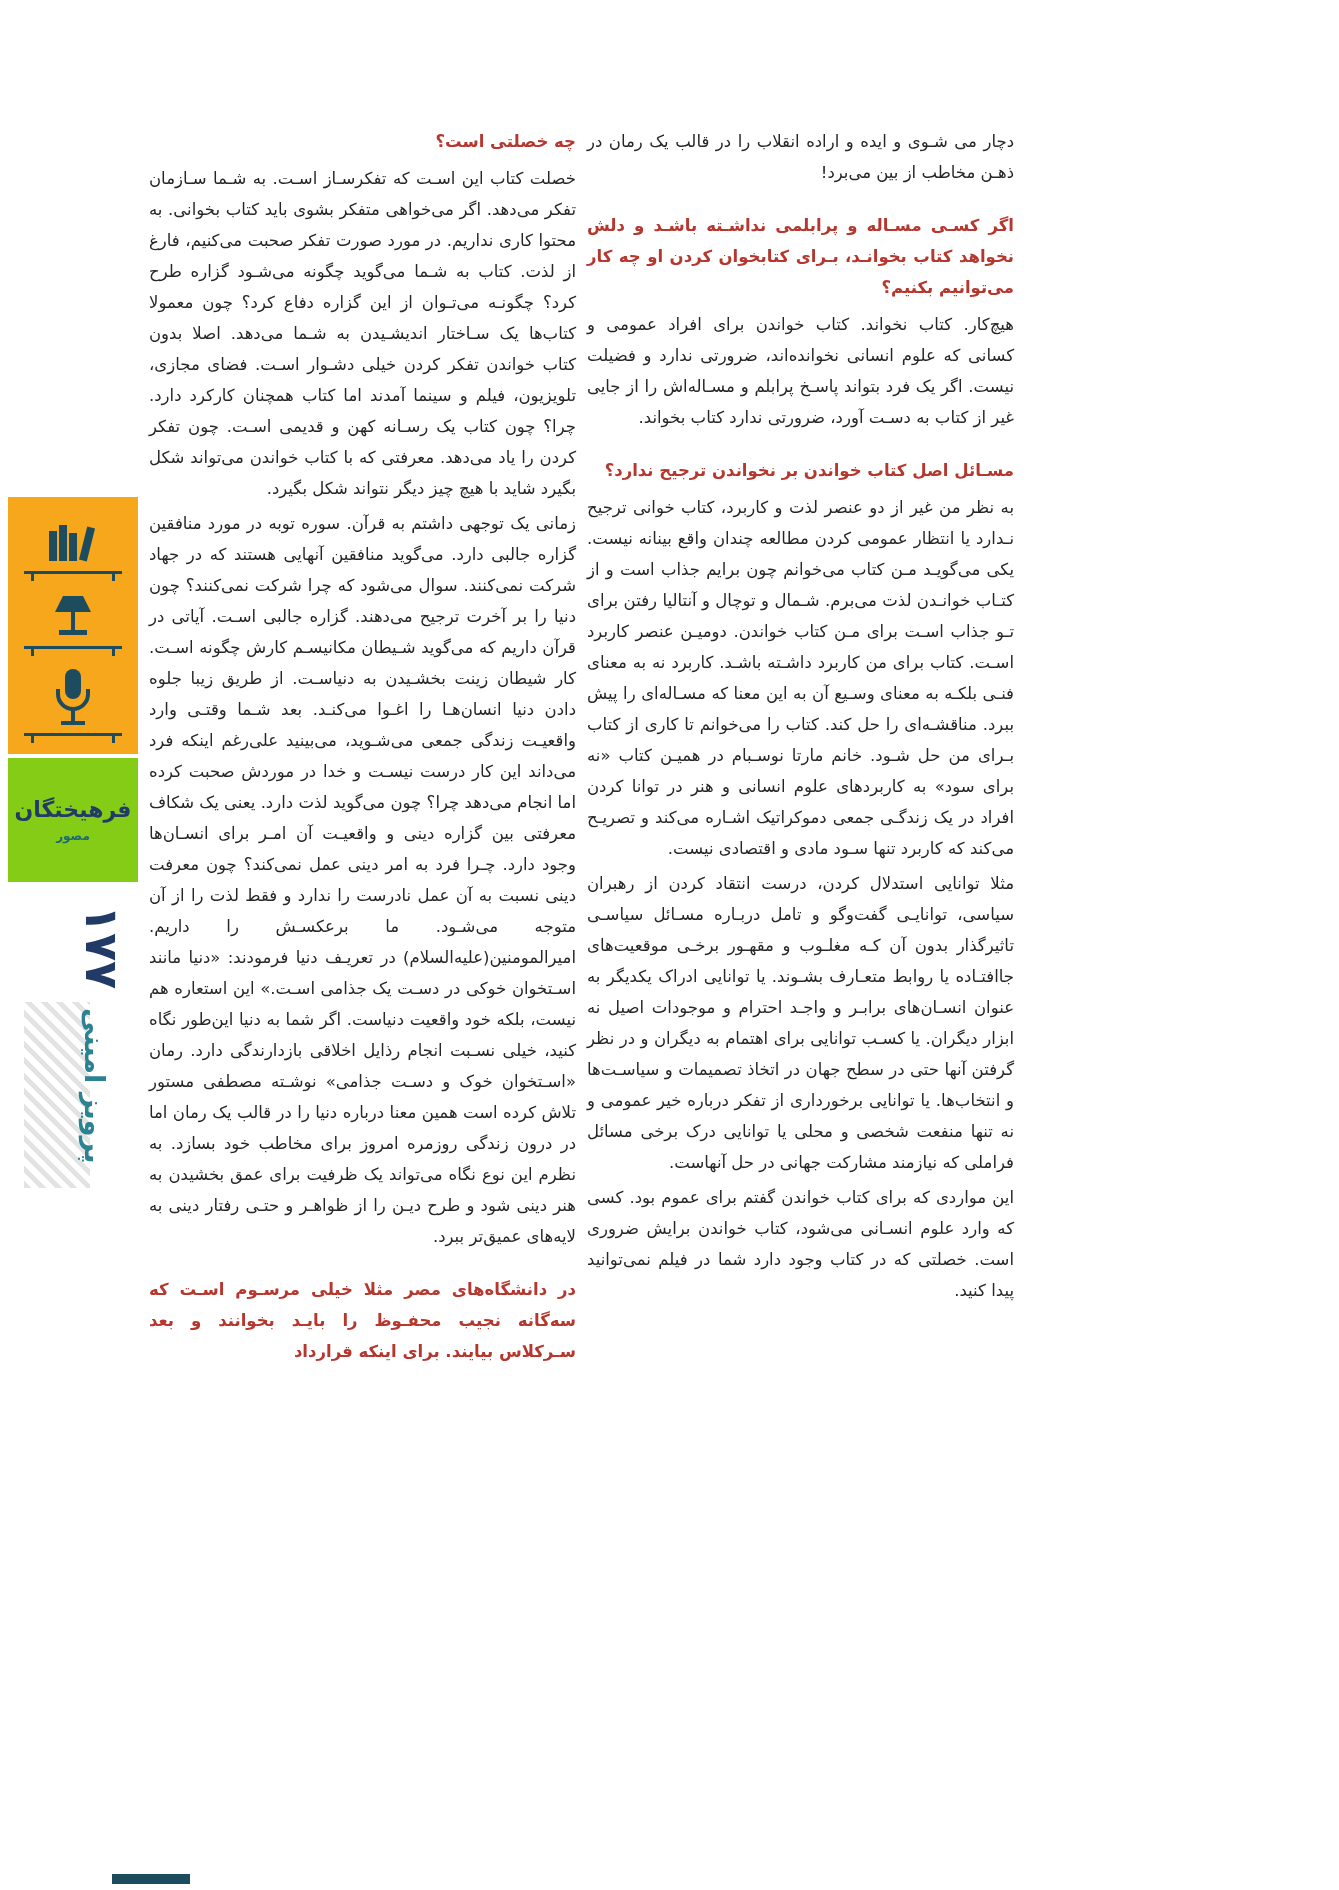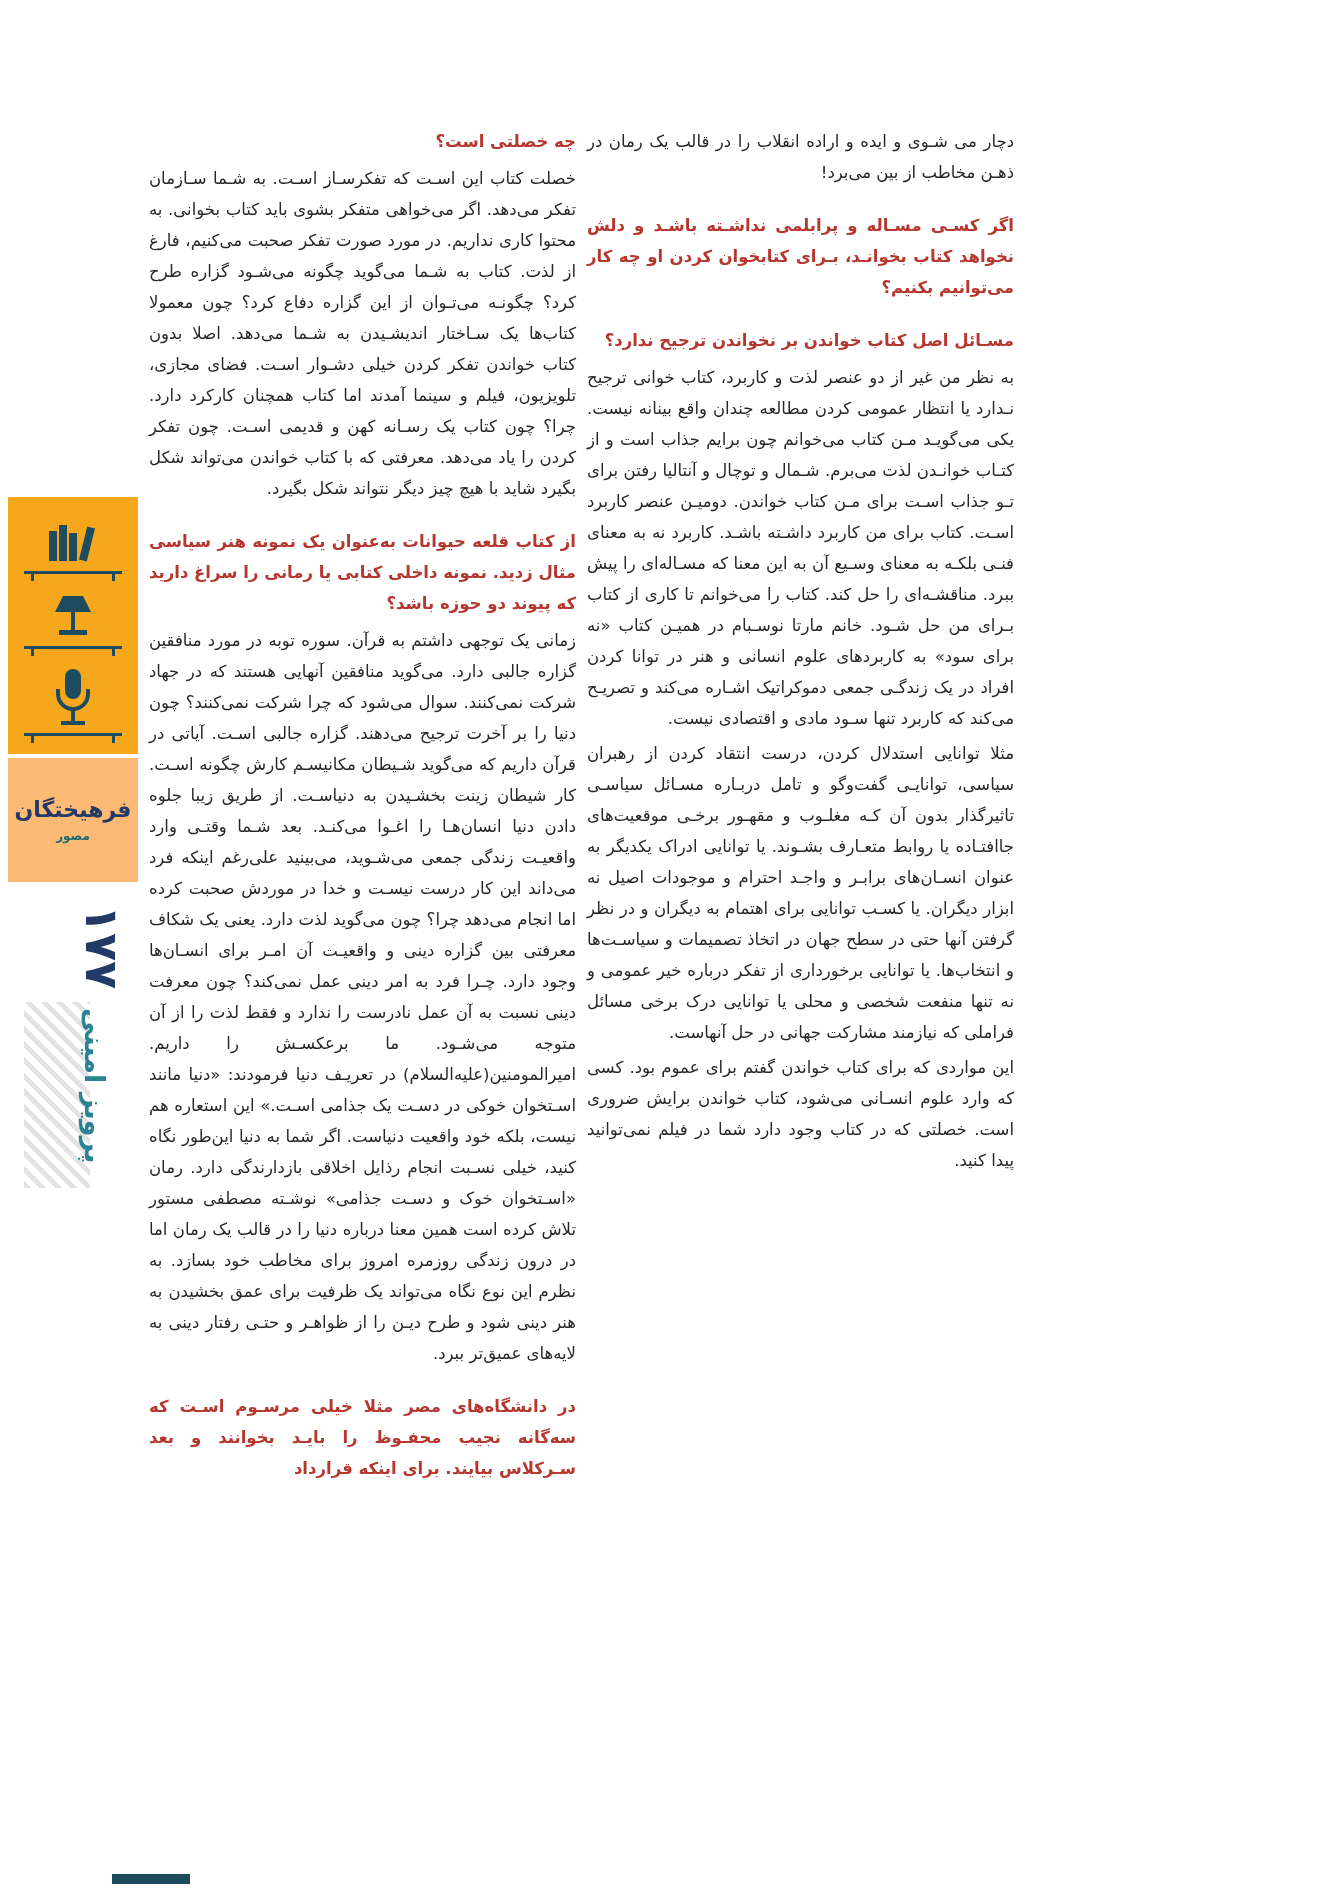--- a/index.html
+++ b/index.html
@@ -20,21 +20,21 @@
   .icon-cell svg { display:block; }
 
   .shelf { position:relative; margin:2px auto 12px auto; width:98px; height:3px; background:#1d4c5f; }
   .shelf::before, .shelf::after {
     content:""; position:absolute; top:3px; width:3px; height:7px; background:#1d4c5f;
   }
   .shelf::before { left:7px; }
   .shelf::after { right:7px; }
 
   .tile-logo {
-    background:#fdba74; margin-top:4px; height:124px;
+    background:#84cc16; margin-top:4px; height:124px;
     display:flex; flex-direction:column; align-items:center; justify-content:center; gap:7px;
     direction:rtl;
   }
   .logo { color:#223a66; font-size:22px; font-weight:bold; letter-spacing:0.5px; }
   .logo-sub { color:#1d6a75; font-size:12px; font-weight:bold; letter-spacing:3px;text-align:center; }
 
   .page-num {
     position:absolute; left:56px; top:896px; width:92px; height:102px;
     display:flex; align-items:center; justify-content:center;
     transform:rotate(90deg);
@@ -118,26 +118,26 @@
 
   <div class="stripes"></div>
 
   <div class="author">پرویز امینی</div>
 
   <div class="corner-bar"></div>
 
   <section class="article-col col-right">
       <p class="a">دچار می شـوی و ایده و اراده انقلاب را در قالب یک رمان در ذهـن مخاطب از بین می‌برد!</p>
       <p class="q">اگر کسـی مسـاله و پرابلمی نداشـته باشـد و دلش نخواهد کتاب بخوانـد، بـرای کتابخوان کردن او چه کار می‌توانیم بکنیم؟</p>
+      <p class="a">هیچ‌کار. کتاب نخواند. کتاب خواندن برای افراد عمومی و کسانی که علوم انسانی نخوانده‌اند، ضرورتی ندارد و فضیلت نیست. اگر یک فرد بتواند پاسـخ پرابلم و مسـاله‌اش را از جایی غیر از کتاب به دسـت آورد، ضرورتی ندارد کتاب بخواند.</p>
       <p class="q">مسـائل اصل کتاب خواندن بر نخواندن ترجیح ندارد؟</p>
       <p class="a">به نظر من غیر از دو عنصر لذت و کاربرد، کتاب خوانی ترجیح نـدارد یا انتظار عمومی کردن مطالعه چندان واقع بینانه نیست. یکی می‌گویـد مـن کتاب می‌خوانم چون برایم جذاب است و از کتـاب خوانـدن لذت می‌برم. شـمال و توچال و آنتالیا رفتن برای تـو جذاب اسـت برای مـن کتاب خواندن. دومیـن عنصر کاربرد اسـت. کتاب برای من کاربرد داشـته باشـد. کاربرد نه به معنای فنـی بلکـه به معنای وسـیع آن به این معنا که مسـاله‌ای را پیش ببرد. مناقشـه‌ای را حل کند. کتاب را می‌خوانم تا کاری از کتاب بـرای من حل شـود. خانم مارتا نوسـبام در همیـن کتاب «نه برای سود» به کاربردهای علوم انسانی و هنر در توانا کردن افراد در یک زندگـی جمعی دموکراتیک اشـاره می‌کند و تصریـح می‌کند که کاربرد تنها سـود مادی و اقتصادی نیست.</p>
       <p class="a">مثلا توانایی استدلال کردن، درست انتقاد کردن از رهبران سیاسی، توانایـی گفت‌وگو و تامل دربـاره مسـائل سیاسـی تاثیرگذار بدون آن کـه مغلـوب و مقهـور برخـی موقعیت‌های جاافتـاده یا روابط متعـارف بشـوند. یا توانایی ادراک یکدیگر به عنوان انسـان‌های برابـر و واجـد احترام و موجودات اصیل نه ابزار دیگران. یا کسـب توانایی برای اهتمام به دیگران و در نظر گرفتن آنها حتی در سطح جهان در اتخاذ تصمیمات و سیاسـت‌ها و انتخاب‌ها. یا توانایی برخورداری از تفکر درباره خیر عمومی و نه تنها منفعت شخصی و محلی یا توانایی درک برخی مسائل فراملی که نیازمند مشارکت جهانی در حل آنهاست.</p>
       <p class="a">این مواردی که برای کتاب خواندن گفتم برای عموم بود. کسی که وارد علوم انسـانی می‌شود، کتاب خواندن برایش ضروری است. خصلتی که در کتاب وجود دارد شما در فیلم نمی‌توانید پیدا کنید.</p>
     </section>
   <section class="article-col col-left">
       <p class="q">چه خصلتی است؟</p>
       <p class="a">خصلت کتاب این اسـت که تفکرسـاز اسـت. به شـما سـازمان تفکر می‌دهد. اگر می‌خواهی متفکر بشوی باید کتاب بخوانی. به محتوا کاری نداریم. در مورد صورت تفکر صحبت می‌کنیم، فارغ از لذت. کتاب به شـما می‌گوید چگونه می‌شـود گزاره طرح کرد؟ چگونـه می‌تـوان از این گزاره دفاع کرد؟ چون معمولا کتاب‌ها یک سـاختار اندیشـیدن به شـما می‌دهد. اصلا بدون کتاب خواندن تفکر کردن خیلی دشـوار اسـت. فضای مجازی، تلویزیون، فیلم و سینما آمدند اما کتاب همچنان کارکرد دارد. چرا؟ چون کتاب یک رسـانه کهن و قدیمی اسـت. چون تفکر کردن را یاد می‌دهد. معرفتی که با کتاب خواندن می‌تواند شکل بگیرد شاید با هیچ چیز دیگر نتواند شکل بگیرد.</p>
-      <p class="q">از کتاب قلعه حیوانات به‌عنوان یک نمونه هنر سیاسی مثال زدید. نمونه داخلی کتابی یا رمانی را سراغ دارید که پیوند دو حوزه باشد؟</p>
       <p class="a">زمانی یک توجهی داشتم به قرآن. سوره توبه در مورد منافقین گزاره جالبی دارد. می‌گوید منافقین آنهایی هستند که در جهاد شرکت نمی‌کنند. سوال می‌شود که چرا شرکت نمی‌کنند؟ چون دنیا را بر آخرت ترجیح می‌دهند. گزاره جالبی اسـت. آیاتی در قرآن داریم که می‌گوید شـیطان مکانیسـم کارش چگونه اسـت. کار شیطان زینت بخشـیدن به دنیاسـت. از طریق زیبا جلوه دادن دنیا انسان‌هـا را اغـوا می‌کنـد. بعد شـما وقتـی وارد واقعیـت زندگی جمعی می‌شـوید، می‌بینید علی‌رغم اینکه فرد می‌داند این کار درست نیسـت و خدا در موردش صحبت کرده اما انجام می‌دهد چرا؟ چون می‌گوید لذت دارد. یعنی یک شکاف معرفتی بین گزاره دینی و واقعیـت آن امـر برای انسـان‌ها وجود دارد. چـرا فرد به امر دینی عمل نمی‌کند؟ چون معرفت دینی نسبت به آن عمل نادرست را ندارد و فقط لذت را از آن متوجه می‌شـود. ما برعکسـش را داریم. امیرالمومنین(علیه‌السلام) در تعریـف دنیا فرمودند: «دنیا مانند اسـتخوان خوکی در دسـت یک جذامی اسـت.» این استعاره هم نیست، بلکه خود واقعیت دنیاست. اگر شما به دنیا این‌طور نگاه کنید، خیلی نسـبت انجام رذایل اخلاقی بازدارندگی دارد. رمان «اسـتخوان خوک و دسـت جذامی» نوشـته مصطفی مستور تلاش کرده است همین معنا درباره دنیا را در قالب یک رمان اما در درون زندگی روزمره امروز برای مخاطب خود بسازد. به نظرم این نوع نگاه می‌تواند یک ظرفیت برای عمق بخشیدن به هنر دینی شود و طرح دیـن را از ظواهـر و حتـی رفتار دینی به لایه‌های عمیق‌تر ببرد.</p>
       <p class="q">در دانشگاه‌های مصر مثلا خیلی مرسـوم اسـت که سه‌گانه نجیب محفـوظ را بایـد بخوانند و بعد سـرکلاس بیایند. برای اینکه قرارداد</p>
     </section>
 
 </div>
 
 </body></html>

